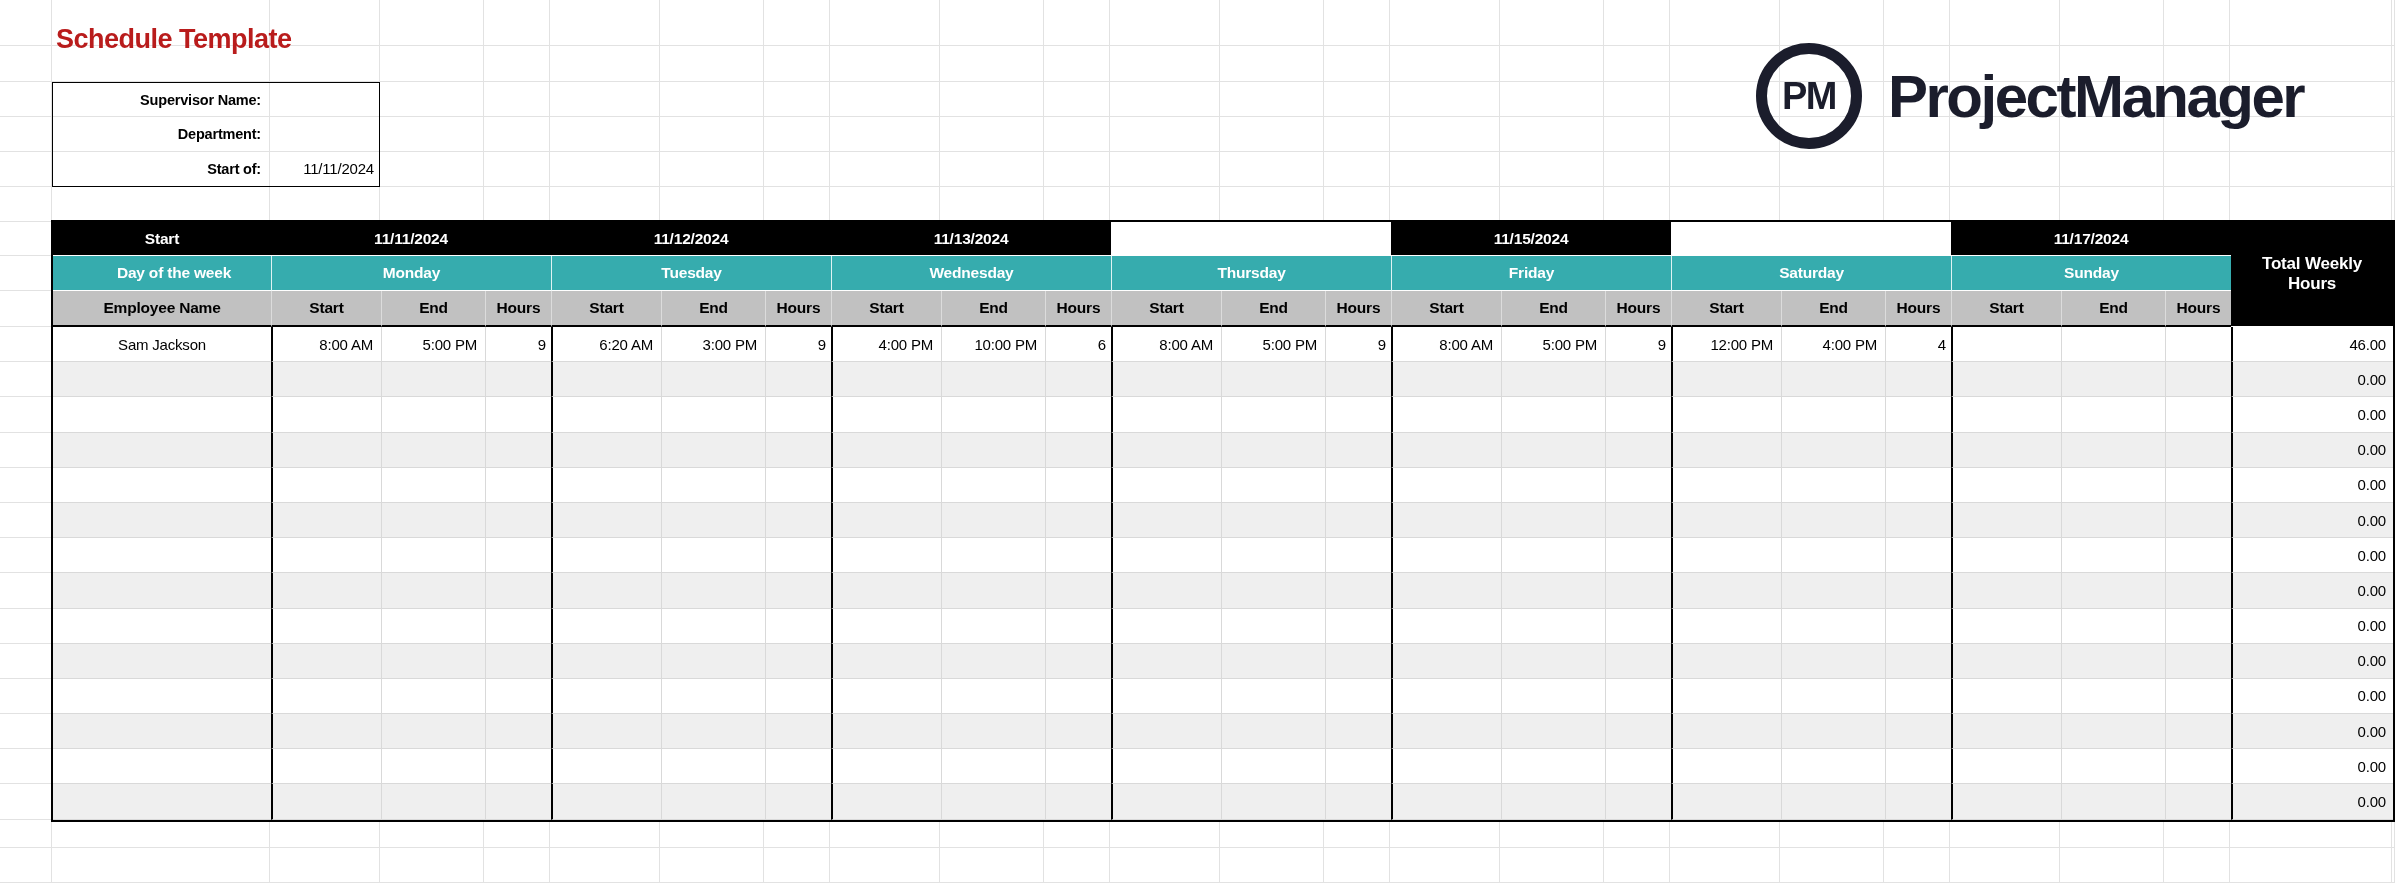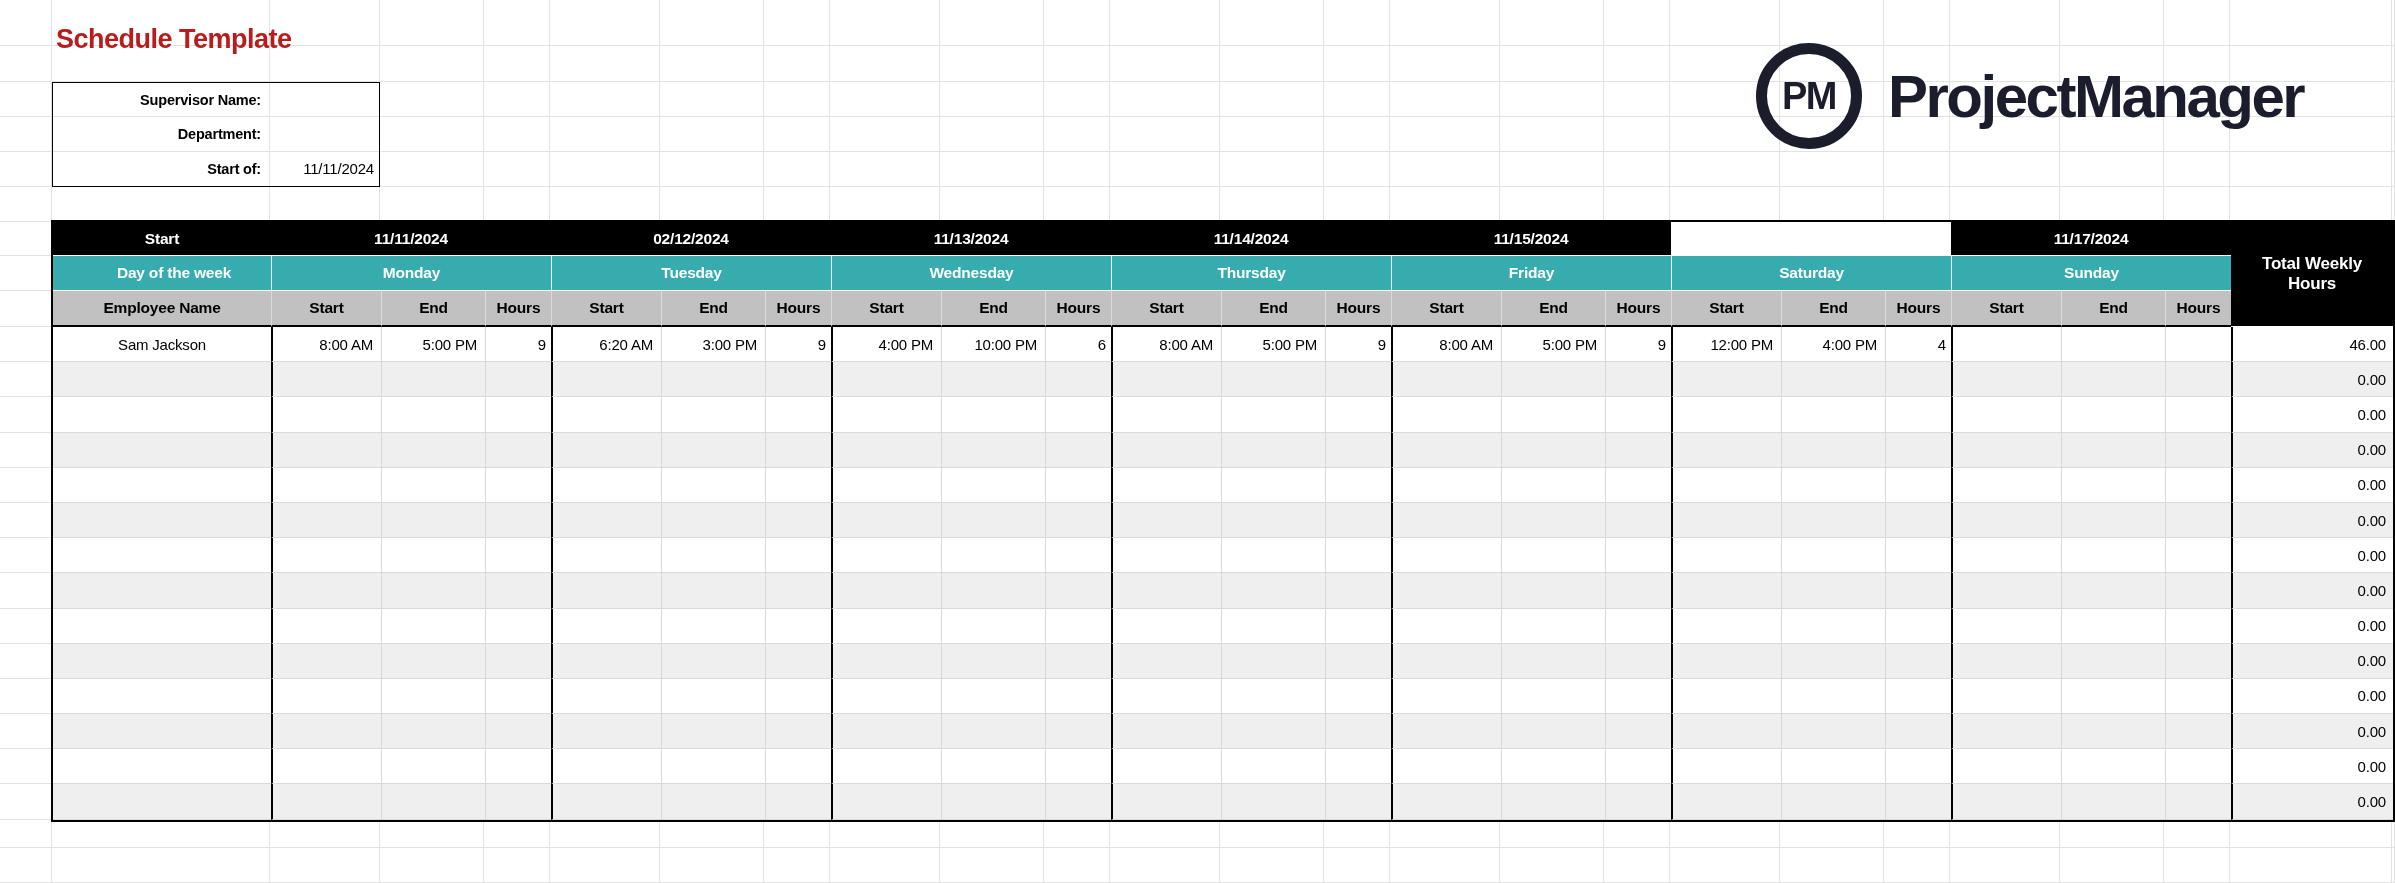--- a/index.html
+++ b/index.html
@@ -700,23 +700,22 @@
   <div id="pm-circle">
     <span>PM</span>
   </div>
   <div id="logo-name">ProjectManager</div>
 </div>
 
 <div id="schedule-table">
     <div class="hc black total-head" style="grid-area: 1 / 23 / span 3;">Total Weekly Hours</div>
     <div class="hc black" style="grid-area: 1 / 1;">Start</div>
     <div class="hc black" style="grid-area: 1 / 2 / auto / span 3;">11/11/2024</div>
-    <div class="hc black" style="grid-area: 1 / 5 / auto / span 3;">02/12/2024</div>
+    <div class="hc black" style="grid-area: 1 / 5 / auto / span 3;">11/12/2024</div>
     <div class="hc black" style="grid-area: 1 / 8 / auto / span 3;">11/13/2024</div>
-    <div class="hc black" style="grid-area: 1 / 11 / auto / span 3;">11/14/2024</div>
     <div class="hc black" style="grid-area: 1 / 14 / auto / span 3;">11/15/2024</div>
     <div class="hc black" style="grid-area: 1 / 20 / auto / span 3;">11/17/2024</div>
     <div class="hc teal" style="grid-area: 2 / 1; padding-left: 24px;">Day of the week</div>
     <div class="hc teal day" style="grid-area: 2 / 2 / auto / span 3;">Monday</div>
     <div class="hc teal day" style="grid-area: 2 / 5 / auto / span 3;">Tuesday</div>
     <div class="hc teal day" style="grid-area: 2 / 8 / auto / span 3;">Wednesday</div>
     <div class="hc teal day" style="grid-area: 2 / 11 / auto / span 3;">Thursday</div>
     <div class="hc teal day" style="grid-area: 2 / 14 / auto / span 3;">Friday</div>
     <div class="hc teal day" style="grid-area: 2 / 17 / auto / span 3;">Saturday</div>
     <div class="hc teal day" style="grid-area: 2 / 20 / auto / span 3;">Sunday</div>

